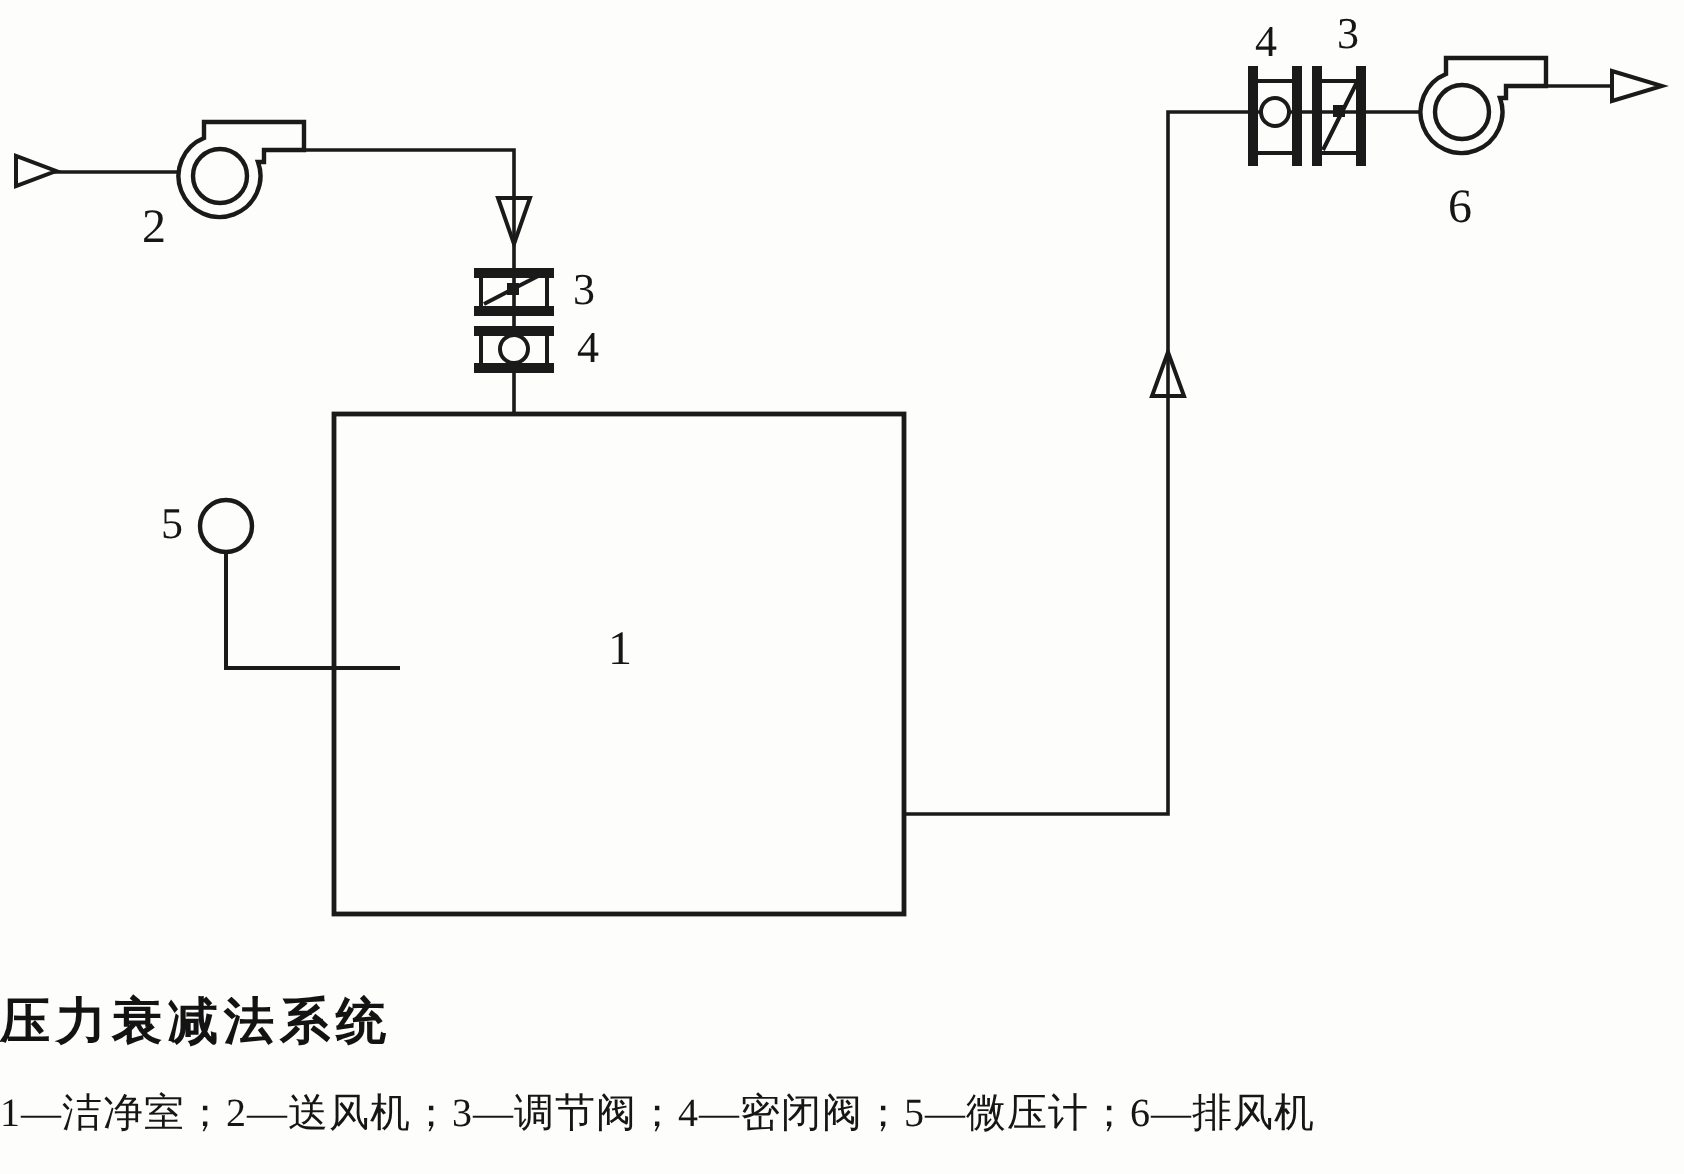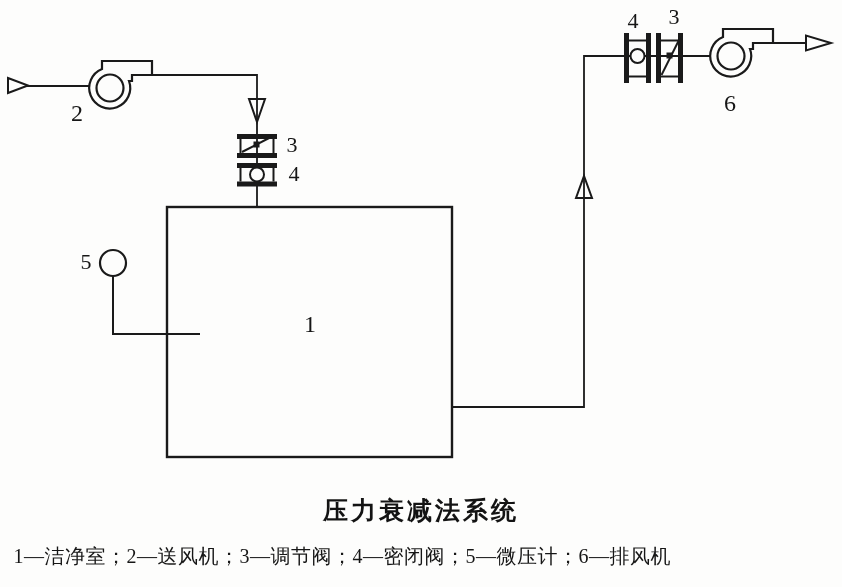--- a/index.html
+++ b/index.html
@@ -22,32 +22,32 @@
   }
   .num-label {
     font-family: "Liberation Serif", "DejaVu Serif", serif;
     fill: #161616;
   }
   .caption {
     position: absolute;
     top: 494px;
     left: 0;
     width: 842px;
-    text-align: center;
+    text-align: left;
     font-size: 25px;
     font-weight: 600;
     letter-spacing: 3px;
     color: #131313;
   }
   .legend {
     position: absolute;
     top: 543px;
     left: 0;
     width: 671px;
-    text-align: right;
+    text-align: left;
     font-size: 20px;
     font-weight: 500;
     letter-spacing: 0.5px;
     color: #161616;
     white-space: nowrap;
   }
   .stroke { stroke: #1a1a1a; fill: none; }
 </style>
 </head>
 <body>

